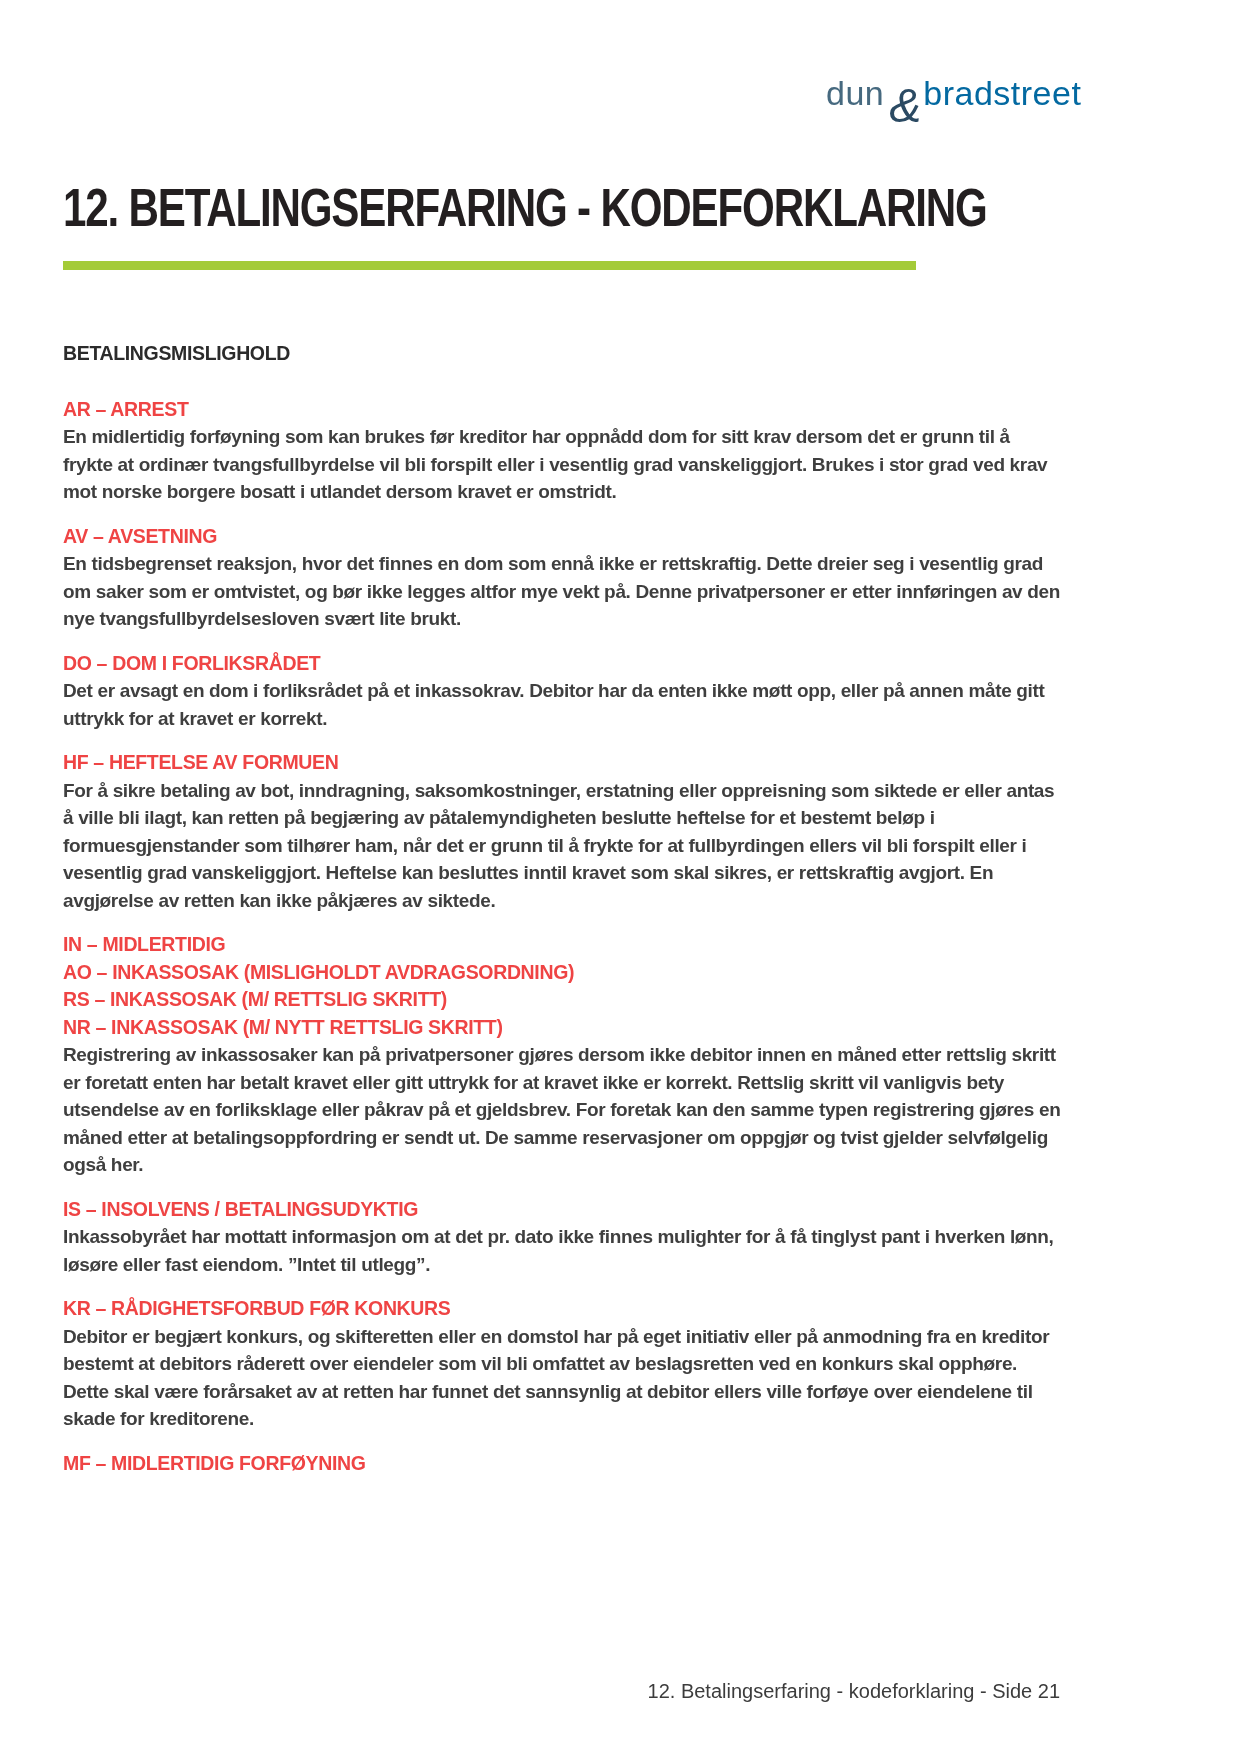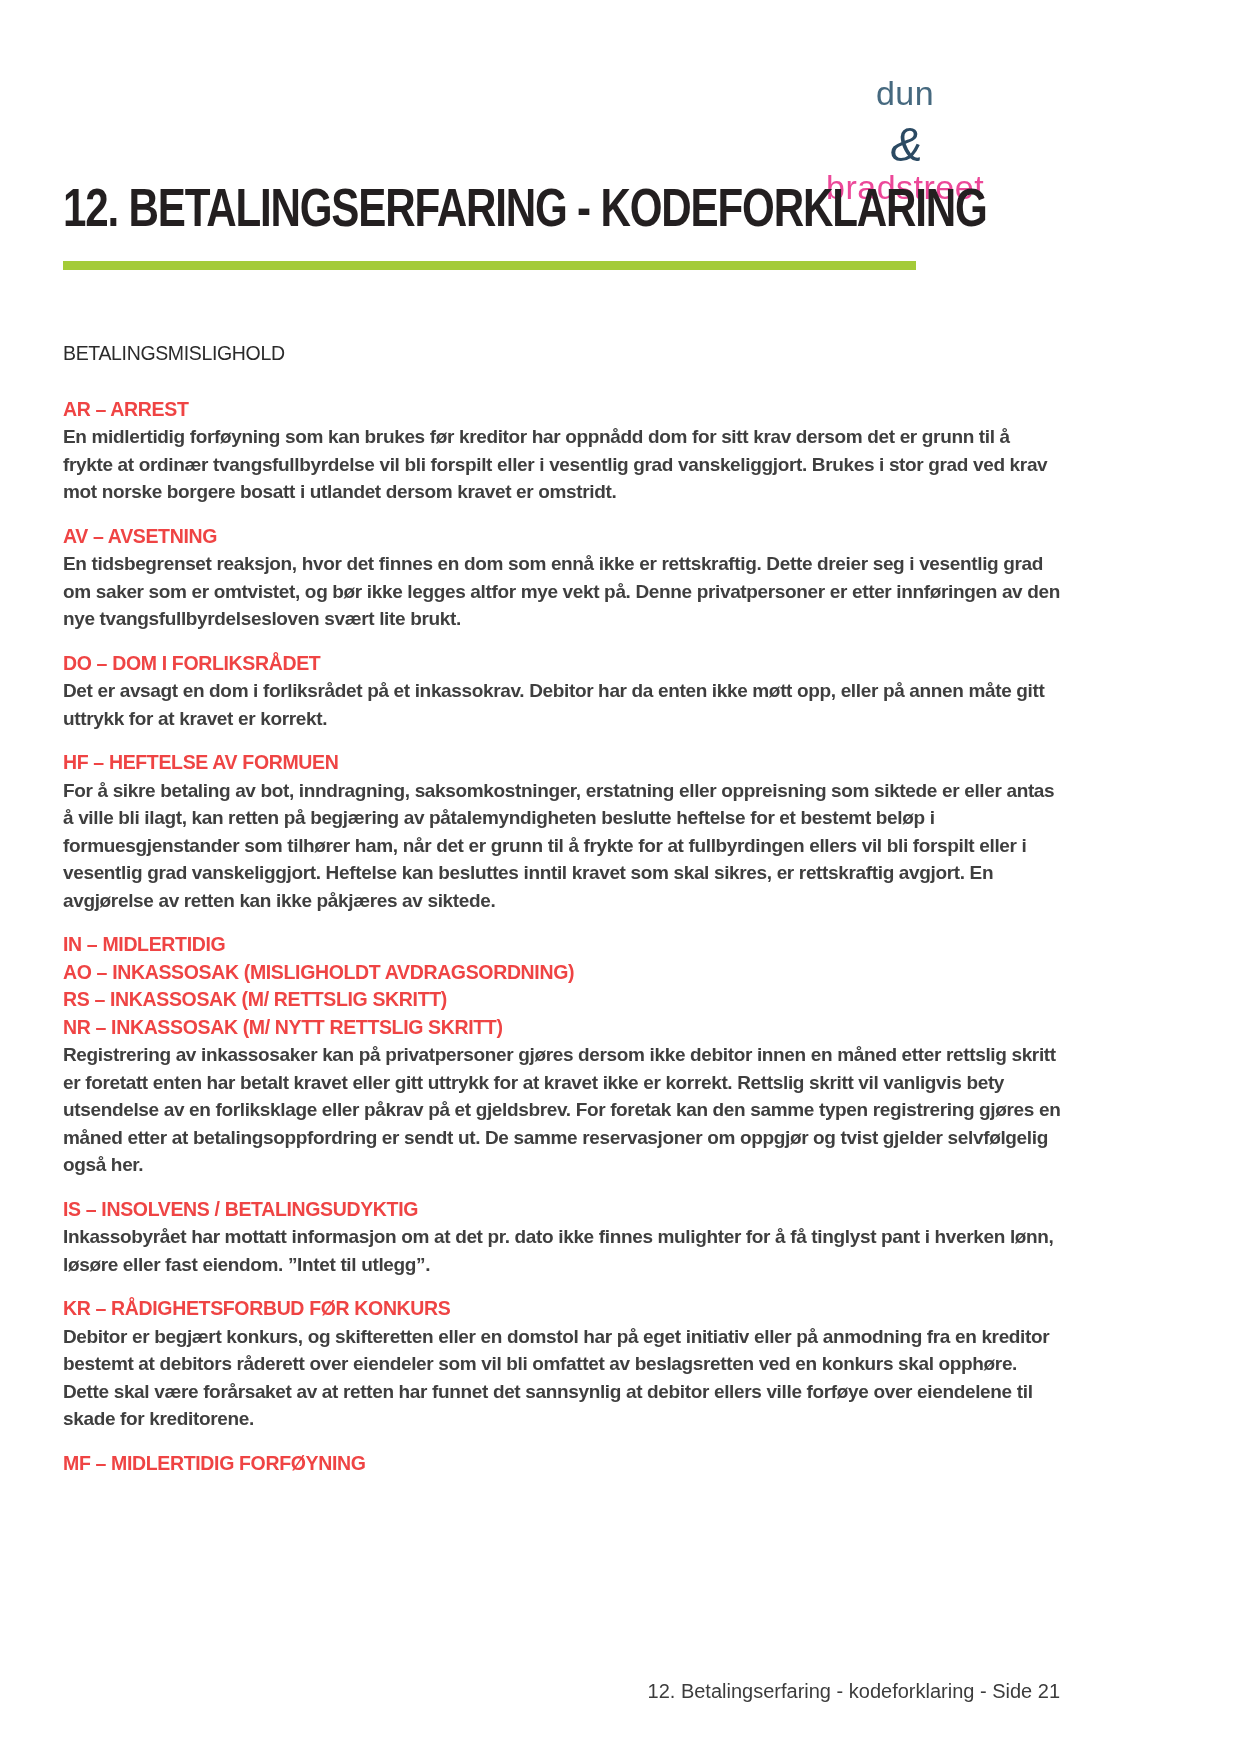--- a/index.html
+++ b/index.html
@@ -11,36 +11,35 @@
     font-family: "Liberation Sans", sans-serif;
     overflow: hidden;
   }
 
   
   .logo {
     position: absolute;
     top: 74px;
     left: 826px;
     display: flex;
-    align-items: center;
+    align-items: flex-start;
     font-size: 34px;
     font-weight: 400;
-    flex-direction: column;
   }
   .logo-dun { color: #46697f; letter-spacing: 0.5px; }
   .logo-amp {
     color: #2b4a63;
     font-size: 48px;
     font-style: italic;
     font-weight: 400;
     position: relative;
     top: 4px;
     margin: 0 2px 0 5px;
   }
-  .logo-brad { color: #ec4899; letter-spacing: 0.5px; }
+  .logo-brad { color: #0369a1; letter-spacing: 0.5px; }
 
   
   .title {
     position: absolute;
     left: 63px;
     top: 176px;
     margin: 0;
     font-size: 54px;
     font-weight: 700;
     color: #231f20;
@@ -64,21 +63,21 @@
     position: absolute;
     left: 63px;
     top: 340px;
     width: 1000px;
     color: #3f3f3f;
     font-size: 19px;
     line-height: 27.5px;
     letter-spacing: -0.35px;
   }
   .group-header {
-    font-weight: 400;
+    font-weight: 700;
     color: #2b2b2b;
     font-size: 19.5px;
     margin: 0 0 28px 0;
   }
   .doc-section { margin: 0 0 17px 0; }
   .section-heading {
     font-weight: 700;
     color: #ef4444;
     font-size: 19.5px;
     margin: 0;

